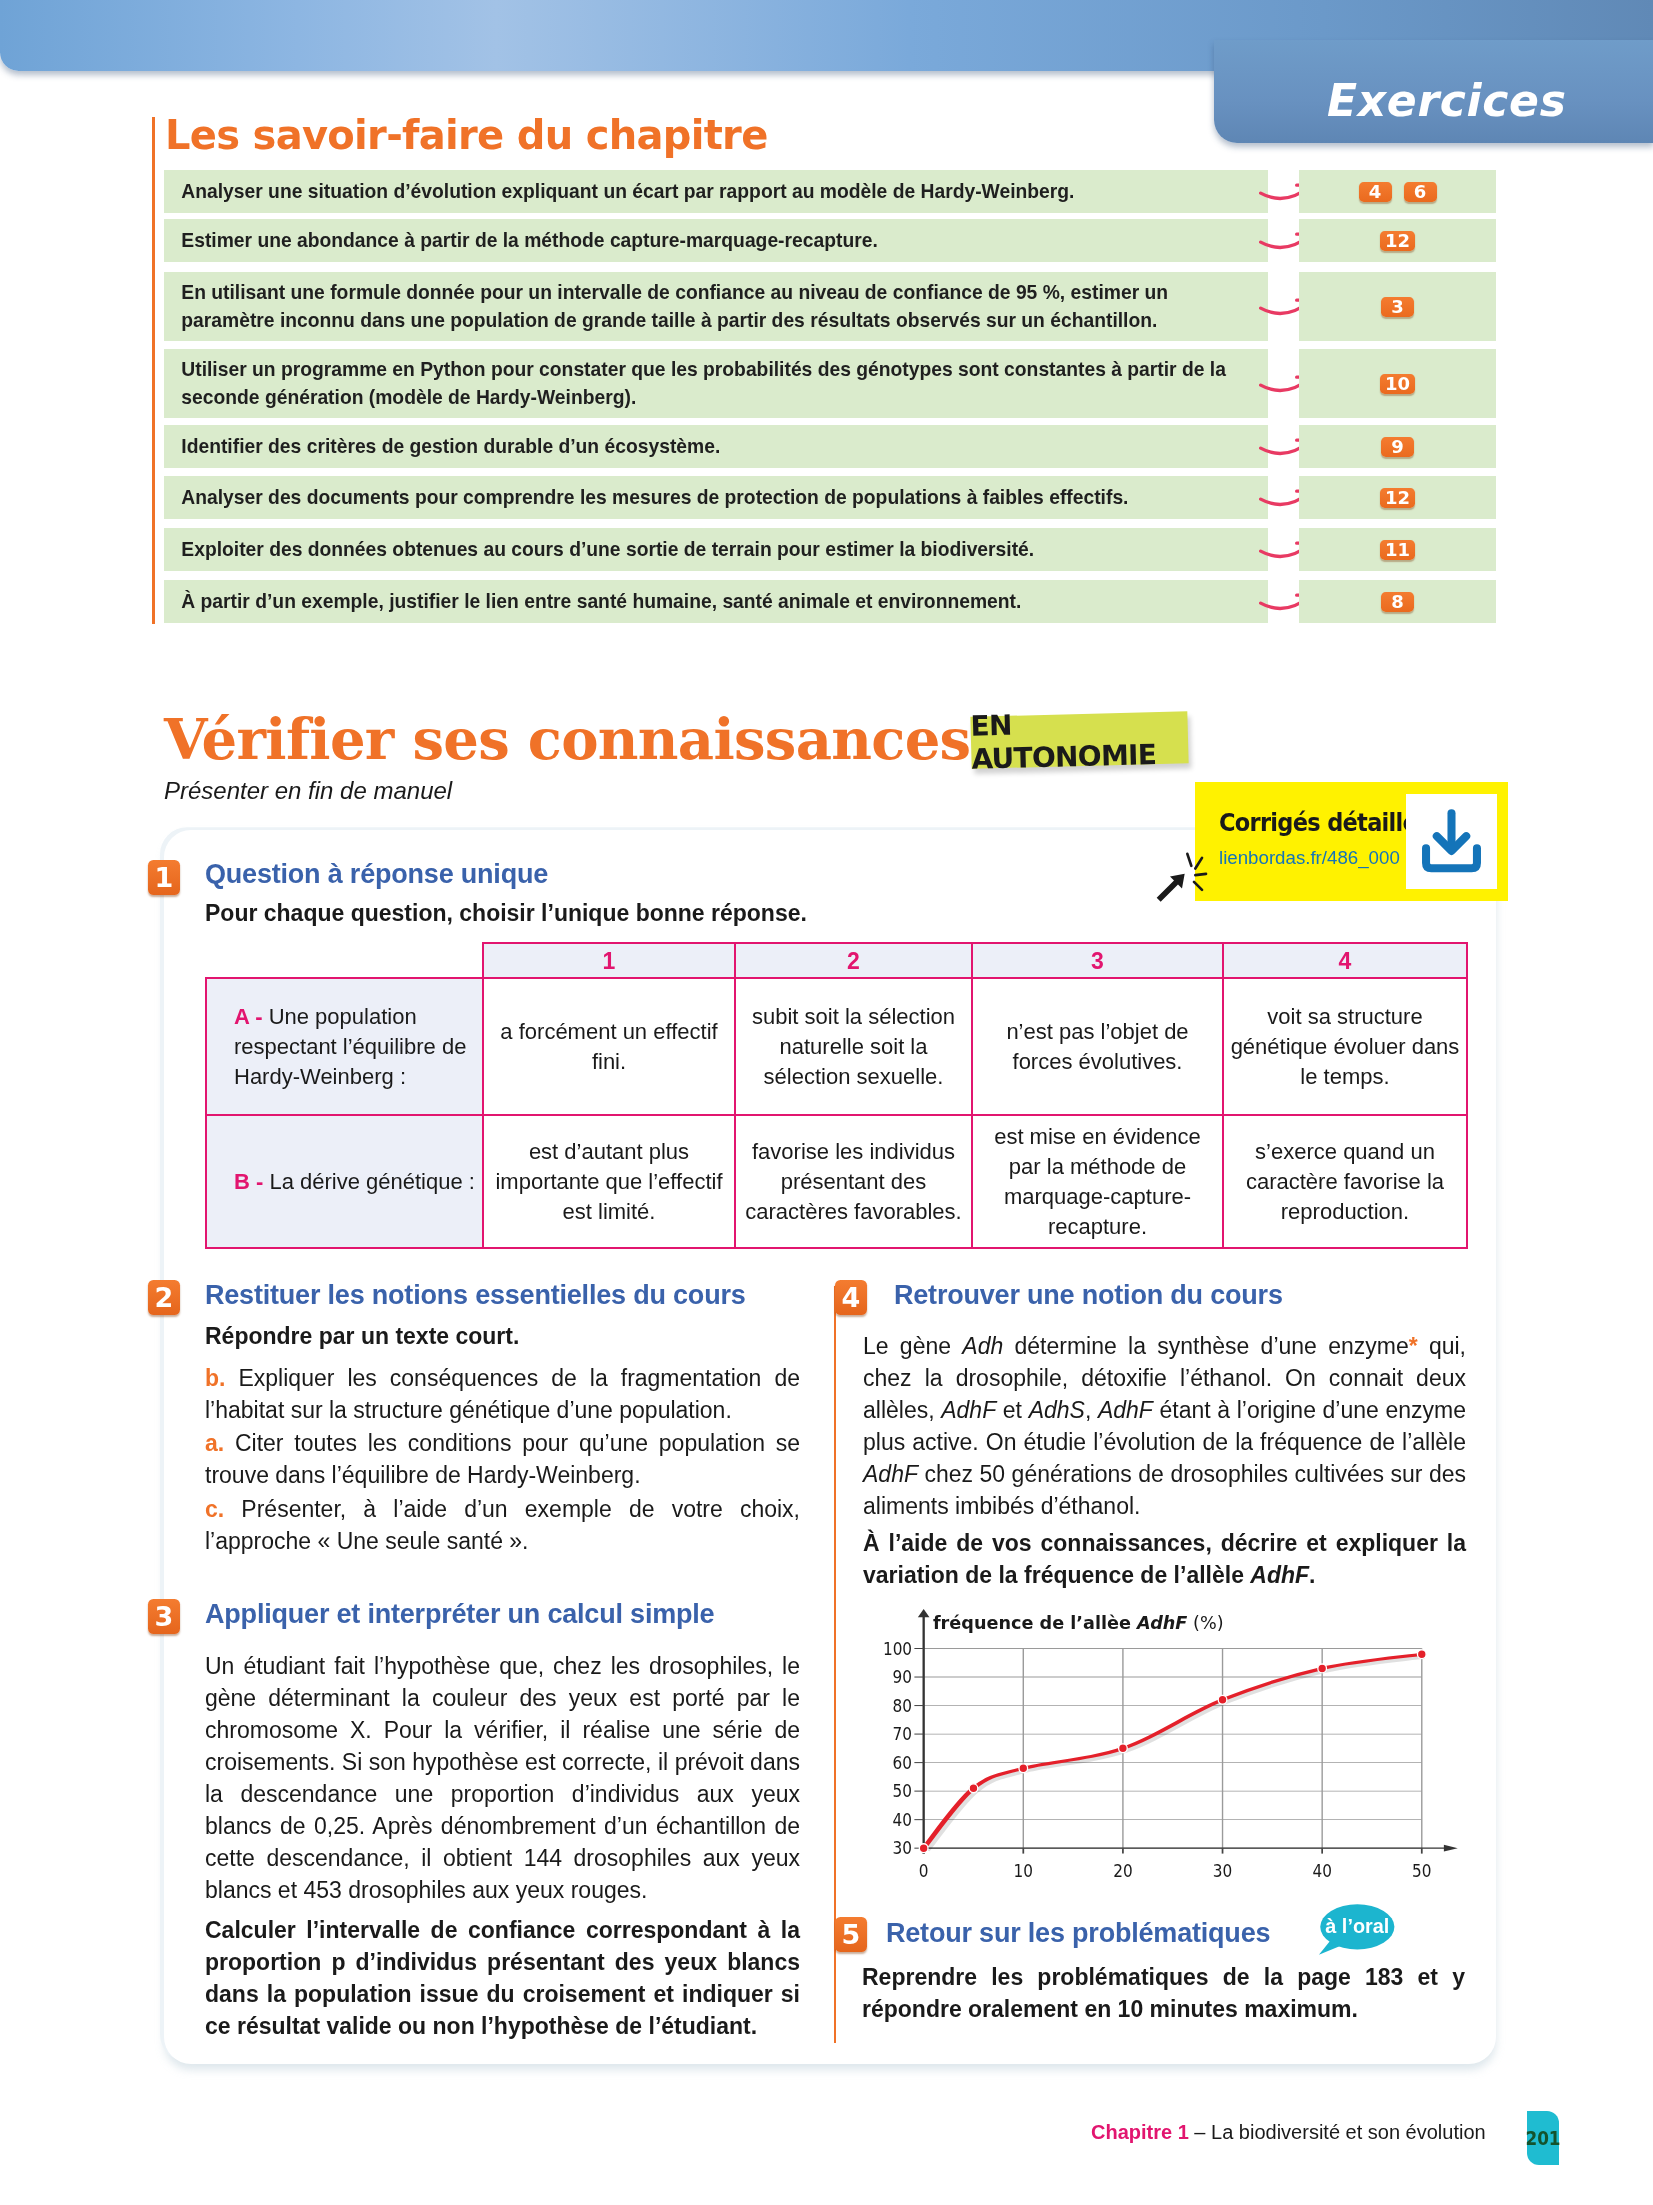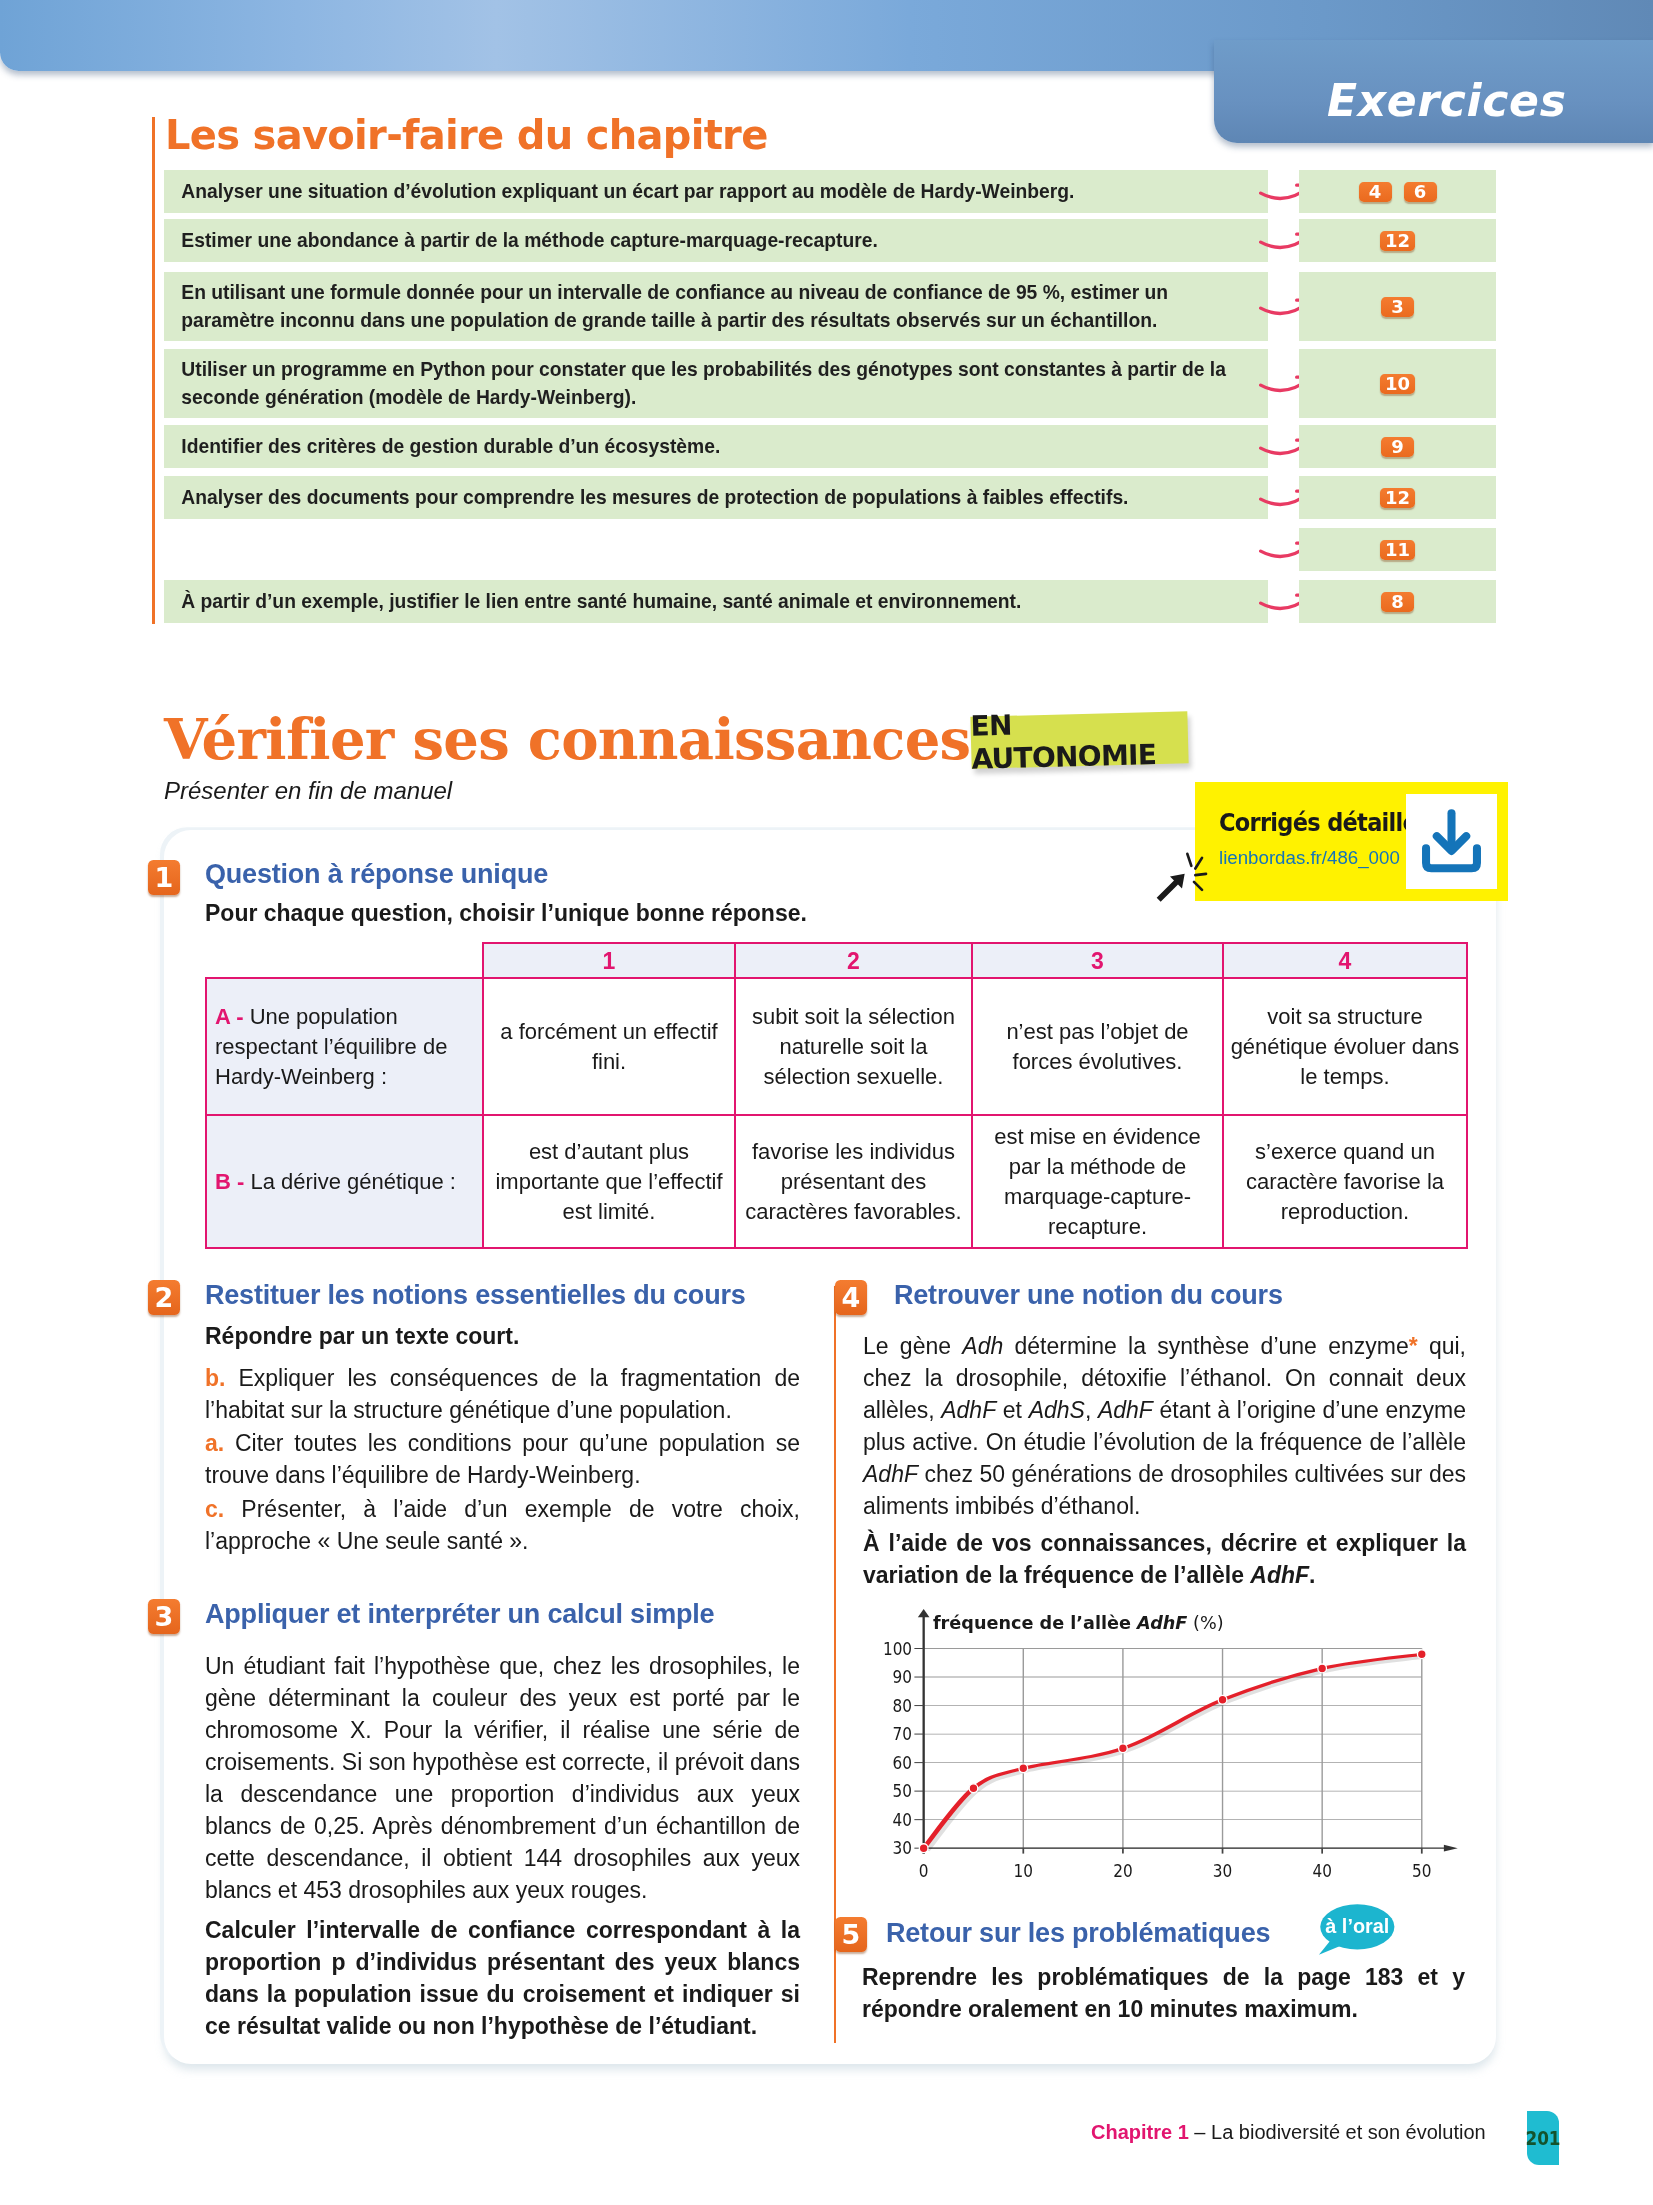--- a/index.html
+++ b/index.html
@@ -108,21 +108,21 @@
   .bold-text { font-weight: bold; }
 
   
   .qcm {
     position: absolute; left: 205px; top: 942px; border-collapse: collapse;
     font-size: 22px; line-height: 30px; color: #1a1a1a;
   }
   .qcm td, .qcm th { border: 2px solid #e2156f; text-align: center; vertical-align: middle; padding: 0 4px; }
   .qcm th { background: #eceff8; color: #e2156f; font-size: 23px; font-weight: bold; height: 35px; }
   .qcm th.empty { background: transparent; border: none; border-bottom: 2px solid #e2156f; }
-  .qcm td.rowhead { background: #eceff8; text-align: left; padding-left: 8px; }
+  .qcm td.rowhead { background: #eceff8; text-align: left; padding-left: 27px; }
   .rowletter { color: #e2156f; font-weight: bold; }
 
   
   .col-divider { position: absolute; left: 834px; top: 1286px; width: 2px; height: 757px; background: #f07228; }
 
   
   .chart-svg { position: absolute; left: 854px; top: 1594px; width: 627px; height: 293px; }
 
   .oral-bubble {
     position: absolute; left: 1316px; top: 1903px; width: 80px; height: 53px;
@@ -205,20 +205,21 @@
       <div class="sf-text-cell">Analyser des documents pour comprendre les mesures de protection de populations à faibles effectifs.</div>
       <svg class="sf-arrow" viewBox="0 0 90 40" style="top: 10.7px;">
         <path d="M4 18 Q40 38 78 8" stroke="#e83a63" stroke-width="5" fill="none" stroke-linecap="round"></path>
         <path d="M58 6 L80 6 L74 24" stroke="#e83a63" stroke-width="5" fill="none" stroke-linecap="round" stroke-linejoin="round"></path>
       </svg>
       <div class="sf-ref-cell">
         <span class="badge">12</span>
       </div>
     </div>
     <div class="sf-row" style="top: 528px; height: 43px;">
+      <div class="sf-text-cell">Exploiter des données obtenues au cours d’une sortie de terrain pour estimer la biodiversité.</div>
       <svg class="sf-arrow" viewBox="0 0 90 40" style="top: 10.7px;">
         <path d="M4 18 Q40 38 78 8" stroke="#e83a63" stroke-width="5" fill="none" stroke-linecap="round"></path>
         <path d="M58 6 L80 6 L74 24" stroke="#e83a63" stroke-width="5" fill="none" stroke-linecap="round" stroke-linejoin="round"></path>
       </svg>
       <div class="sf-ref-cell">
         <span class="badge">11</span>
       </div>
     </div>
     <div class="sf-row" style="top: 580px; height: 43px; border-radius: 13px;">
       <div class="sf-text-cell">À partir d’un exemple, justifier le lien entre santé humaine, santé animale et environnement.</div>

